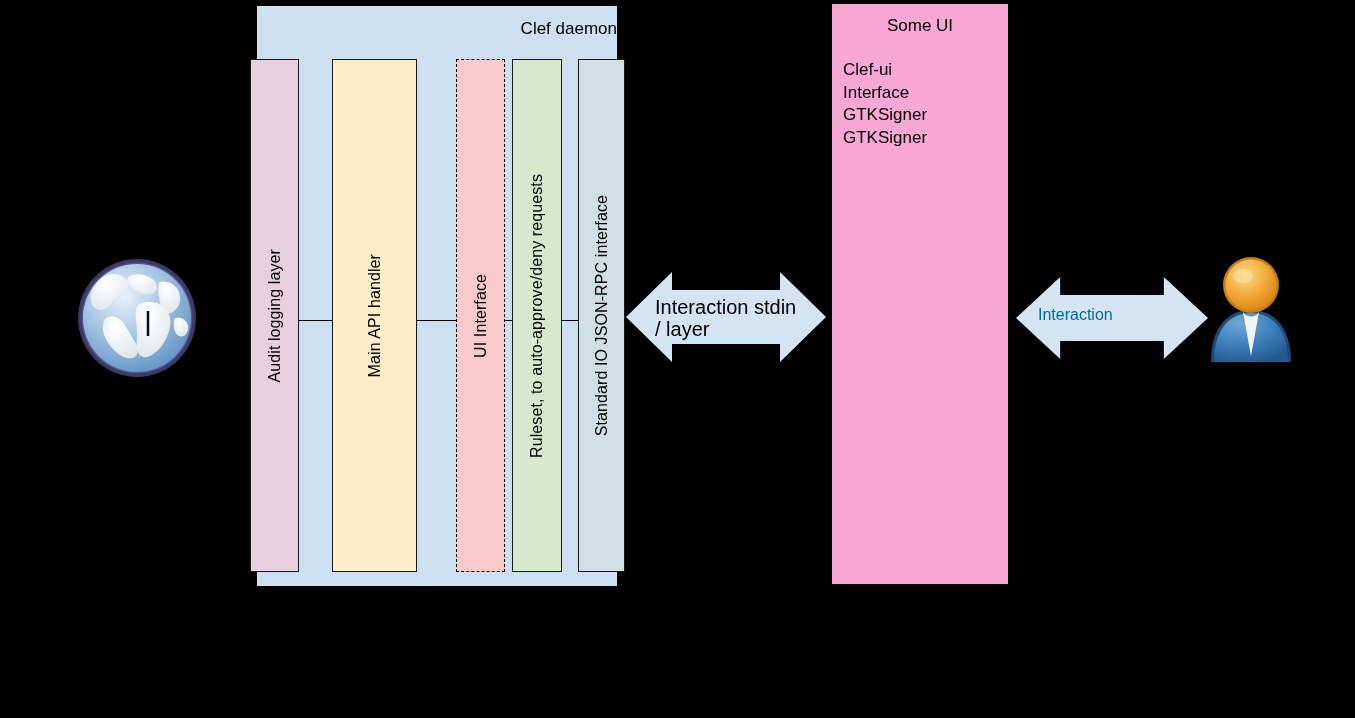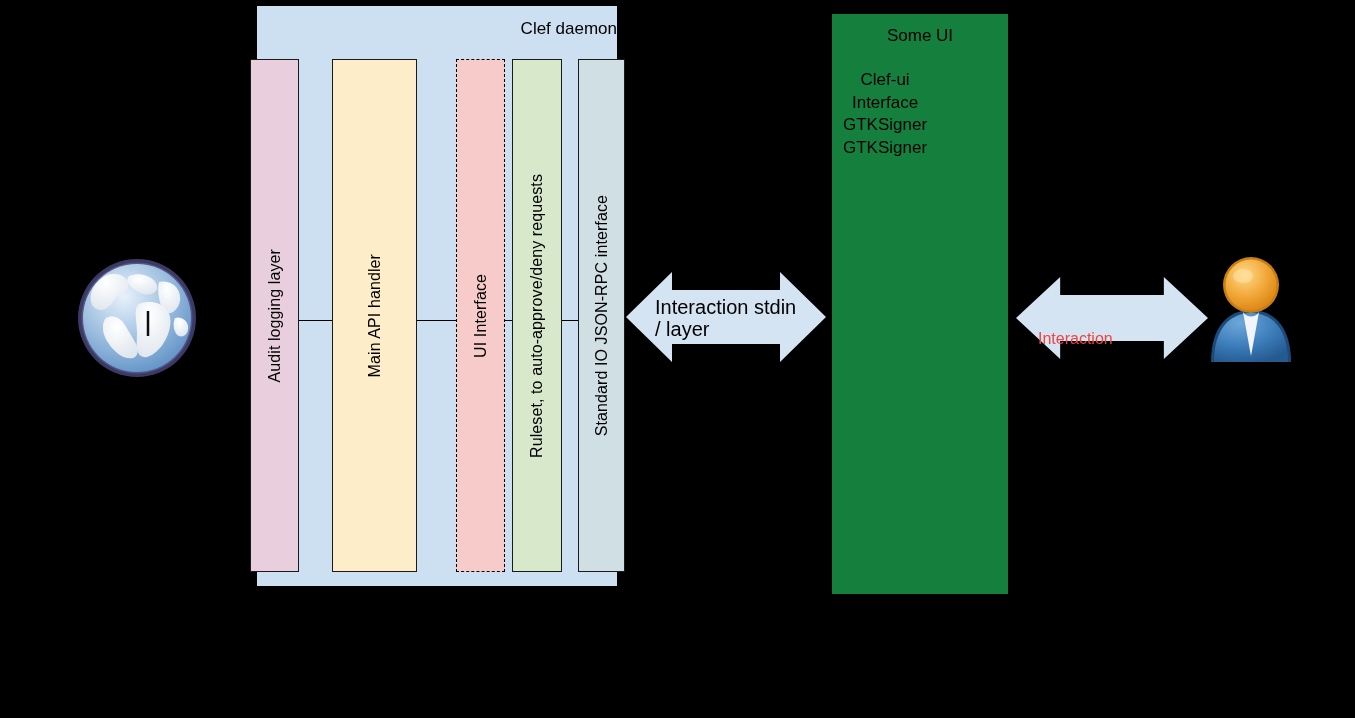--- a/index.html
+++ b/index.html
@@ -68,43 +68,42 @@
   #box-api     { left: 332px; width: 85px;  background: #fdeec9; }
   #box-ui      { left: 456px; width: 49px;  background: #f6cbc9;
                  border: 1px dashed #000000; }
   #box-ruleset { left: 512px; width: 50px;  background: #d8e9cb; }
   #box-stdio   { left: 578px; width: 47px;  background: #d0dfe3; }
 
   
   #someui-panel {
     position: absolute;
     left: 832px;
-    top: 14px;
+    top: 4px;
     width: 176px;
     height: 580px;
-    background: #15803d;
+    background: #f9a8d4;
     box-sizing: border-box;
   }
   #someui-title {
     position: absolute;
     left: 0;
     top: 12px;
     width: 100%;
     text-align: center;
     font-size: 17px;
     color: #000000;
   }
   #someui-list {
     position: absolute;
     left: 11px;
     top: 55px;
     font-size: 17px;
     color: #000000;
     line-height: 22.5px;
-    text-align: center;
   }
   #someui-list div { white-space: nowrap; }
 
   
   .arrow {
     position: absolute;
     background: #d4e4f2;
   }
   #arrow-stdio {
     left: 626px;
@@ -130,22 +129,21 @@
     height: 82px;
     clip-path: polygon(0% 50%, 23% 0%, 23% 22%, 77% 22%, 77% 0%,
                        100% 50%, 77% 100%, 77% 78%, 23% 78%, 23% 100%);
   }
   #arrow-interaction-label {
     position: absolute;
     left: 1038px;
     top: 306px;
     width: 150px;
     font-size: 16px;
-    color: #ef4444;
-    margin-top: 24px;
+    color: #0369a1;
   }
 
   
   #globe-icon {
     position: absolute;
     left: 75px;
     top: 256px;
     width: 124px;
     height: 124px;
   }

